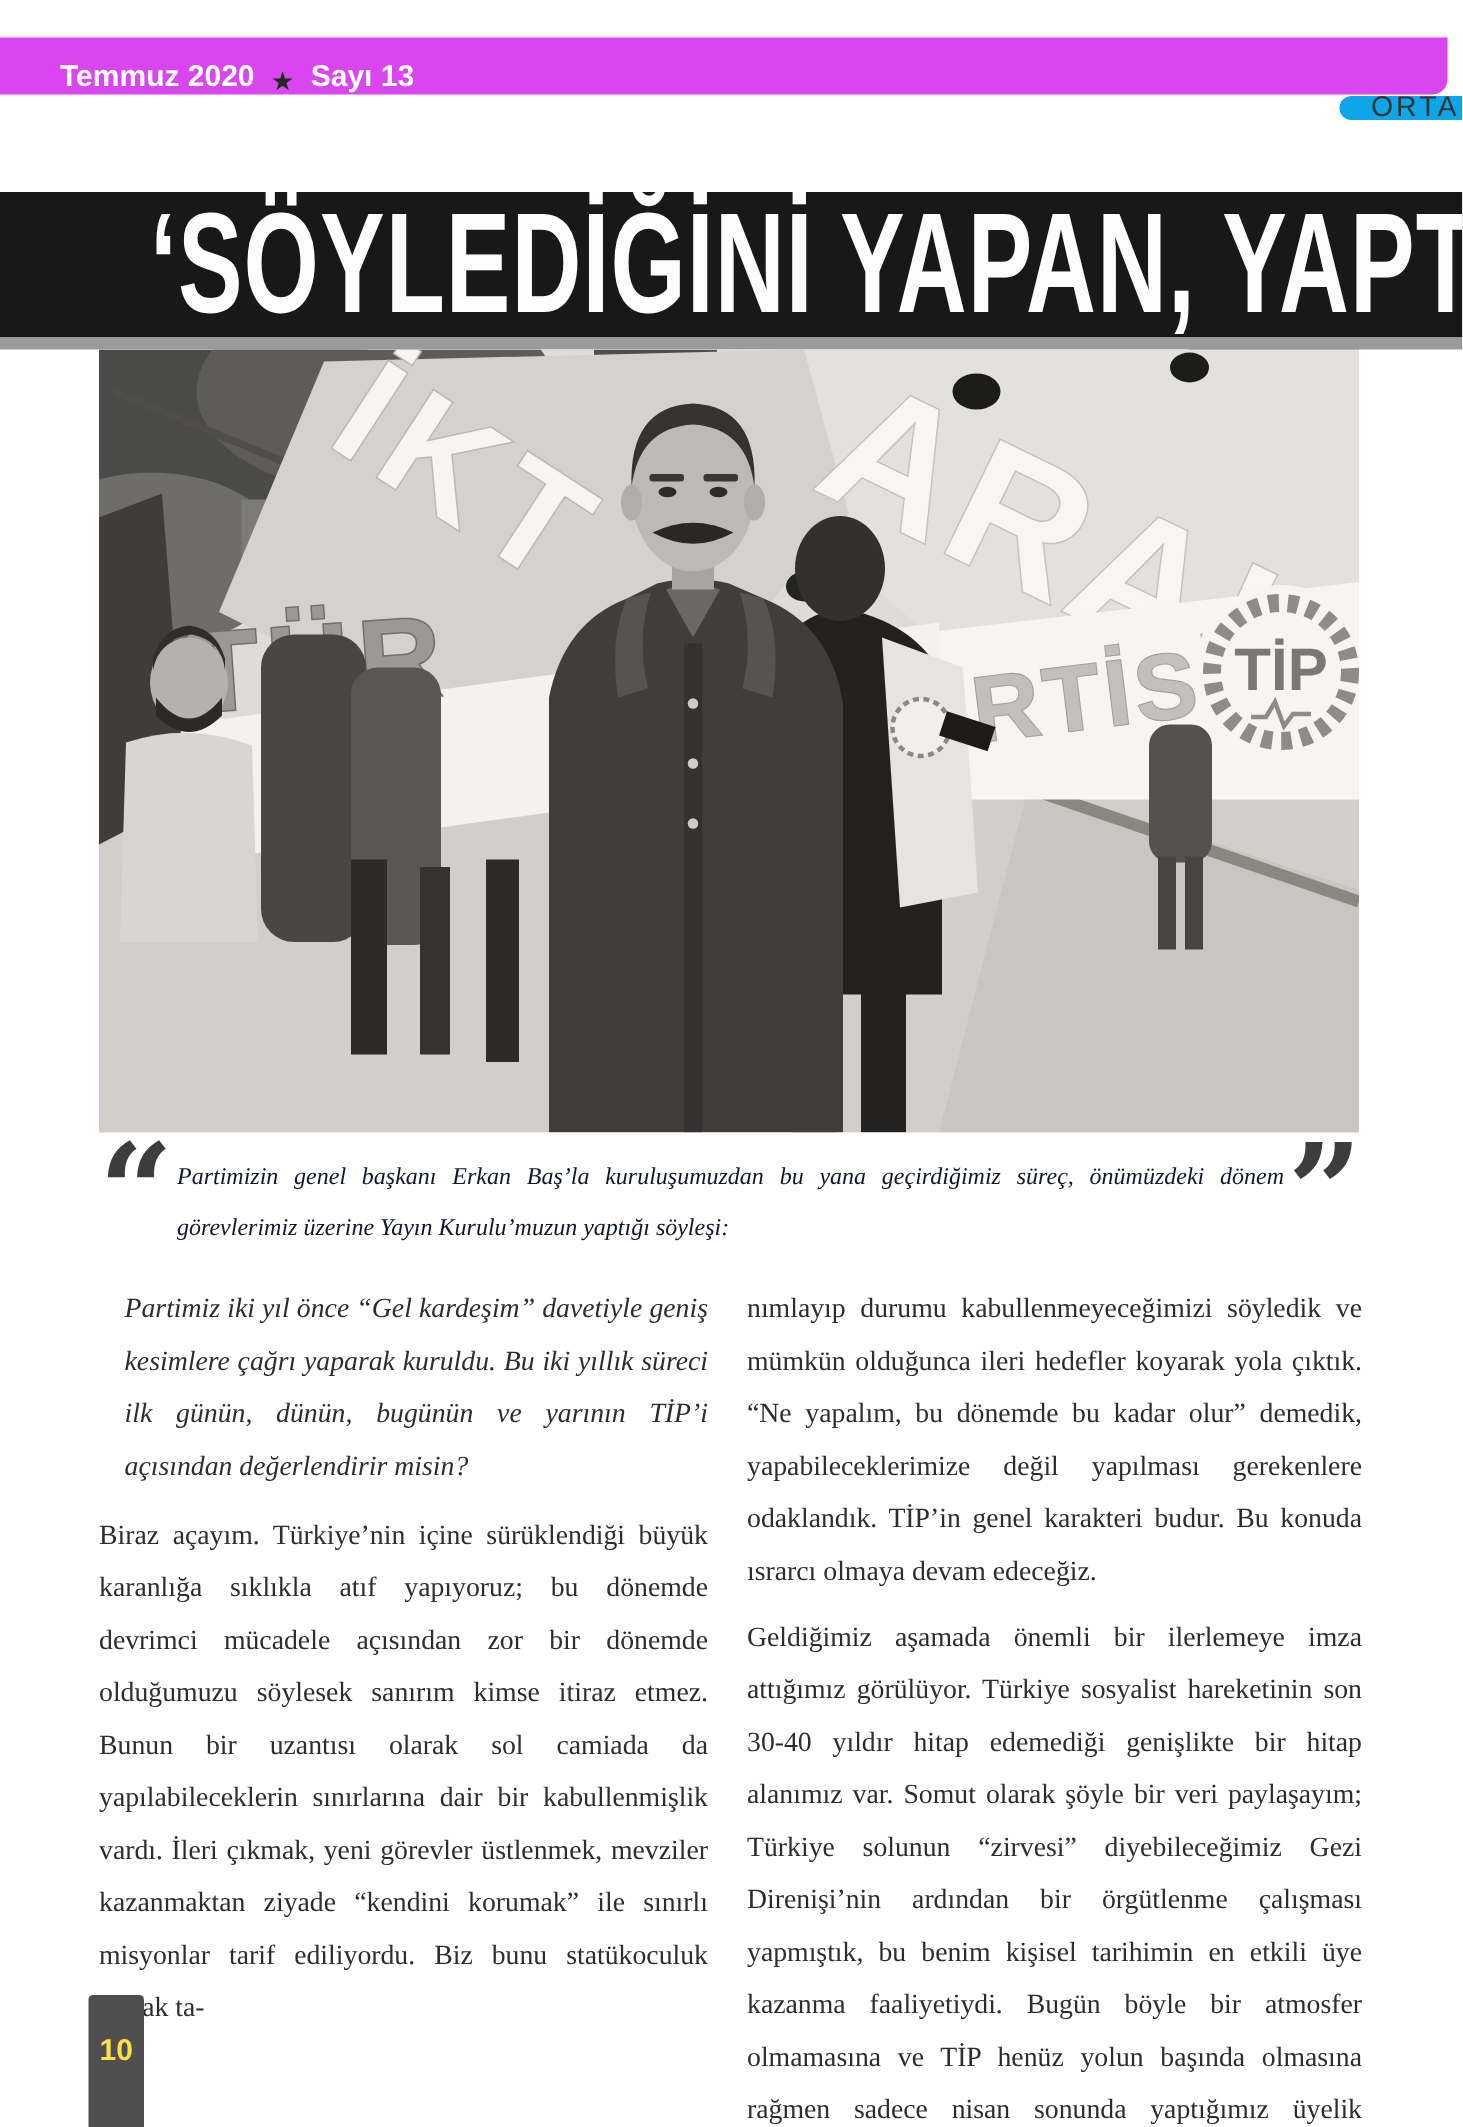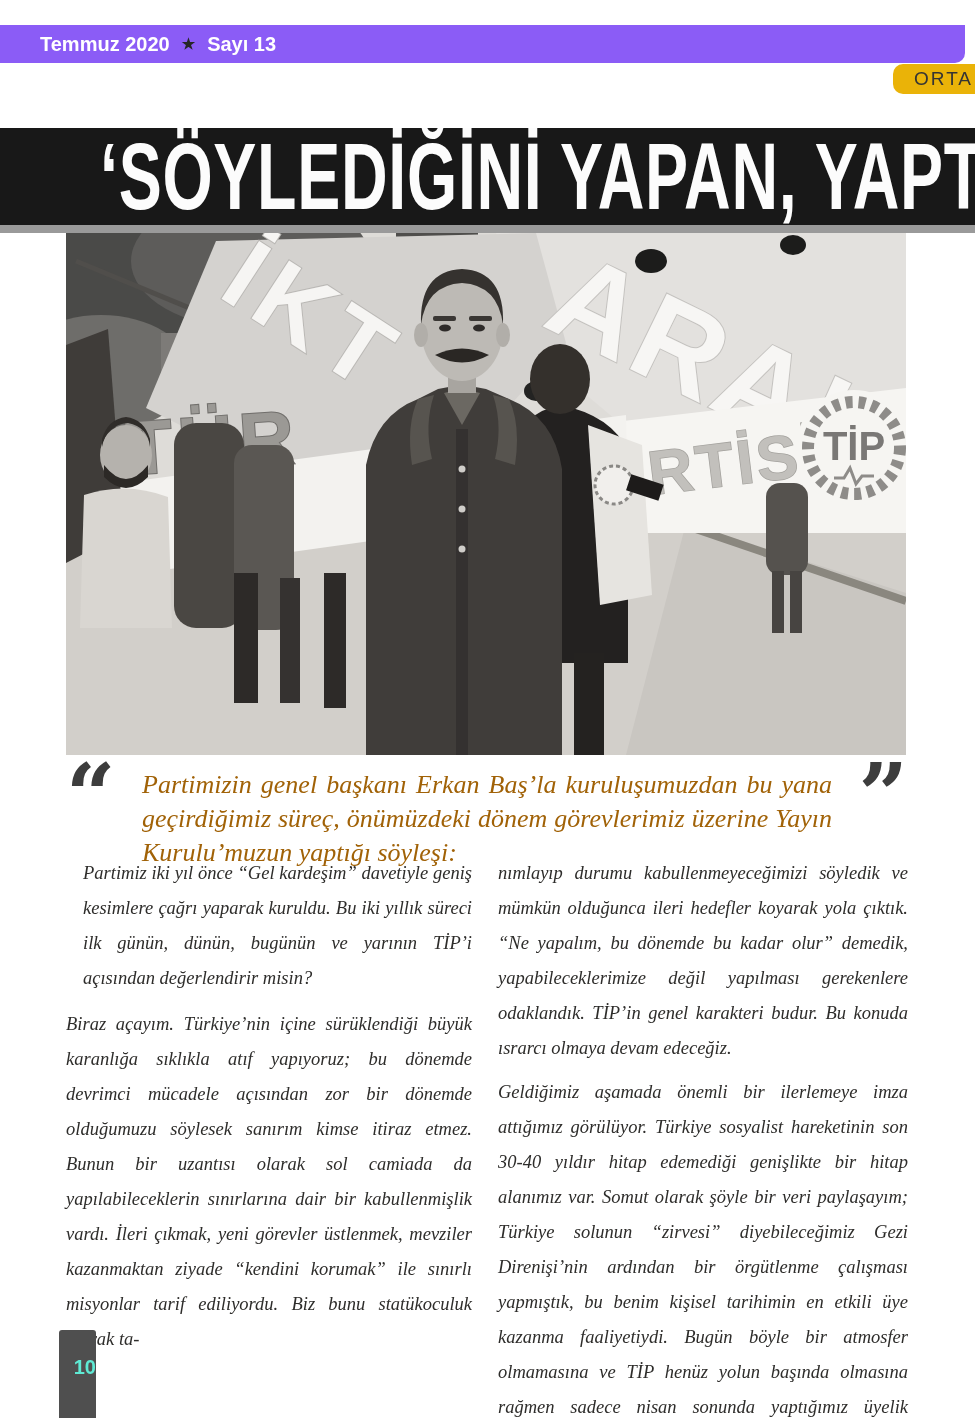--- a/index.html
+++ b/index.html
@@ -1,27 +1,27 @@
 <!DOCTYPE html>
 <html lang="tr"><head>
 <meta charset="utf-8">
 <style>
   html,body{margin:0;padding:0;background:#ffffff;}
   .page{position:relative;width:975px;height:1418px;background:#ffffff;overflow:hidden;
         font-family:"Liberation Serif",serif;color:#2e2d2b;}
 
   
-  .topbar{position:absolute;left:0;top:25px;width:965px;height:38px;background:#8b5cf6;
-          border-radius:0 0 10px 0;display:flex;align-items:center;box-sizing:border-box;
+  .topbar{position:absolute;left:0;top:25px;width:965px;height:38px;background:#d946ef;
+          border-radius:0 0 10px 0;display:flex;align-items:flex-end;box-sizing:border-box;
           padding-left:40px;gap:10px;font-family:"Liberation Sans",sans-serif;
           font-weight:bold;font-size:20px;color:#ffffff;}
   .topbar .star{color:#262626;font-size:15px;margin:0 2px;}
 
   
-  .section-tab{position:absolute;right:0;top:64px;width:82px;height:30px;background:#eab308;
+  .section-tab{position:absolute;right:0;top:64px;width:82px;height:16px;background:#0ea5e9;
                border-radius:10px 0 0 10px;display:flex;align-items:center;justify-content:flex-end;
                box-sizing:border-box;padding-right:2px;font-family:"Liberation Sans",sans-serif;
                font-size:19px;letter-spacing:2px;color:#343434;}
 
   
   .headline{position:absolute;left:0;top:128px;width:975px;height:97px;background:#181818;
             display:flex;align-items:center;overflow:hidden;}
   .headline-text{display:inline-block;margin-left:100px;transform:scaleX(0.68);
                  transform-origin:0 50%;white-space:nowrap;font-family:"Liberation Sans",sans-serif;
                  font-weight:bold;font-size:95px;line-height:97px;letter-spacing:1px;color:#fcfcfc;}
@@ -30,35 +30,35 @@
 
   
   .photo{position:absolute;left:66px;top:233px;width:840px;height:522px;background:#dedcd8;overflow:hidden;}
 
   
   .lead-quote{position:absolute;left:66px;top:768px;width:842px;}
   .lead-quote .qmark{position:absolute;font-family:"DejaVu Serif",serif;font-weight:bold;
                      font-size:86px;line-height:50px;color:#3d3d3d;top:2px;}
   .lead-quote .qopen{left:0;}
   .lead-quote .qclose{right:0;}
-  .lead-quote .qtext{margin:0 76px;font-style:italic;font-family:"Liberation Serif",serif;
-                     font-size:26px;line-height:34px;text-align:justify;color:#a16207;}
+  .lead-quote .qtext{margin:0 52px;font-style:italic;font-family:"Liberation Serif",serif;
+                     font-size:16px;line-height:34px;text-align:justify;color:#0f172a;}
 
   
   .columns{position:absolute;left:66px;top:856px;width:842px;display:flex;gap:26px;}
   .col{font-size:18.5px;line-height:35px;text-align:justify;color:#2e2d2b;}
   .col-left{width:406px;}
   .col-right{width:410px;}
-  .col p{margin:0 0 9px 0;font-style:italic;}
+  .col p{margin:0 0 9px 0;}
   .col p.question{font-style:italic;padding-left:17px;margin-bottom:11px;}
 
   
   .page-tab{position:absolute;left:59px;top:1330px;width:37px;height:88px;background:#4f4f4f;
-            border-radius:3px 3px 0 0;text-align:right;box-sizing:border-box;padding-top:26px;
-            font-family:"Liberation Sans",sans-serif;font-weight:bold;font-size:20px;color:#5eead4;}
+            border-radius:3px 3px 0 0;text-align:center;box-sizing:border-box;padding-top:26px;
+            font-family:"Liberation Sans",sans-serif;font-weight:bold;font-size:20px;color:#fde047;}
 
   svg text{font-family:"Liberation Sans",sans-serif;font-weight:bold;}
 </style>
 </head>
 <body>
 
 <div class="page">
 
   <div class="topbar">
     <span>Temmuz 2020</span>

